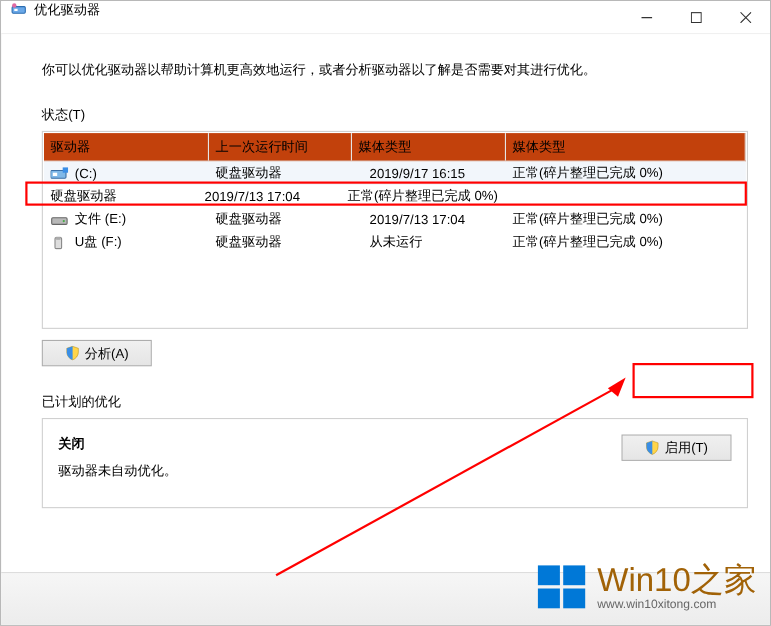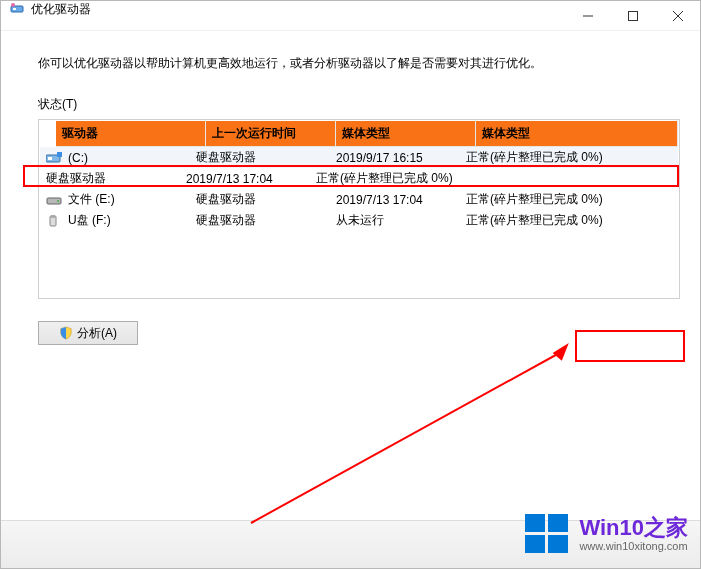--- a/index.html
+++ b/index.html
@@ -32,40 +32,39 @@
   .content { padding: 18px 20px 0 37px; }
   .desc { margin: 6px 0 24px 0; }
   .section-label { margin-bottom: 6px; }
   .group-box {
     border: 1px solid #d0d0d0;
     padding: 1px;
     position: relative;
   }
   .table-header {
     display: flex;
-    background: #f97316;
+    background: #c2410c;
     border-bottom: 1px solid #e5e5e5;
-    font-weight: bold;
-    margin-left: 16px;
+    font-weight: normal;
   }
   .th, .td {
     padding: 4px 6px;
     overflow: hidden;
     white-space: nowrap;
   }
   .col-drive  { width: 150px; }
   .col-media  { width: 140px; }
   .col-last   { width: 130px; }
   .col-status { flex: 1; }
   .th { border-right: 1px solid #e5e5e5; }
   .table-body { height: 150px; background:#fff; }
   .row { display:flex; align-items:center; height:21px; }
   .row.selected { background:#f2f6fb; }
   .drive-icon { width:16px;height:12px;display:inline-flex;align-items:center;justify-content:center;margin-right:6px;vertical-align:middle;}
-  .button-row { display:flex; justify-content:flex-start; gap:8px; margin-top:22px; }
+  .button-row { display:flex; justify-content:flex-start; gap:8px; margin-top:10px; }
   .btn {
     width: 100px; height: 24px;
     border: 1px solid #adadad;
     background: linear-gradient(#f0f0f0,#e5e5e5);
     display:flex;align-items:center;justify-content:center;
     gap:4px;
     cursor: default;
     font-size: 12px;
   }
   .shield { width:14px;height:14px;display:inline-block; }
@@ -102,21 +101,21 @@
   .watermark {
     position:absolute;
     right: 12px;
     bottom: 10px;
     display:flex;
     align-items:center;
     gap:8px;
   }
   .watermark .logo { width:48px;height:48px; }
   .watermark .txt { display:flex;flex-direction:column;line-height:1.1;}
-  .watermark .txt .big { font-size:22px;font-weight:700;color:#6d28d9;}
+  .watermark .txt .big { font-size:30px;font-weight:400;color:#a16207;}
   .watermark .txt .small { font-size:11px;color:#666;}
   .footer-bar {
     position:absolute; left:0; right:0; bottom:0; height:48px;
     background: linear-gradient(#f6f6f6,#ececec);
     border-top:1px solid #ddd;
   }
 </style>
 </head>
 <body>
 
@@ -208,20 +207,40 @@
       <span class="shield">
         <svg viewBox="0 0 16 16" width="14" height="14">
             <path d="M8 1l6 2v4c0 4-3 7-6 8-3-1-6-4-6-8V3l6-2z" fill="#ffd54a" stroke="#b38600" stroke-width="0.5"></path>
             <path d="M8 1v14c-3-1-6-4-6-8V3l6-2z" fill="#3a8ee6"></path>
           </svg>
       </span>
       <span>分析(A)</span>
     </div>
   </div>
 
+  <div class="scheduled">
+    <div class="section-label">已计划的优化</div>
+    <div class="scheduled-body">
+      <div class="scheduled-left">
+        <div class="scheduled-title">关闭</div>
+        <div>驱动器未自动优化。</div>
+      </div>
+      <div class="scheduled-btn-wrap">
+        <div class="btn">
+          <span class="shield">
+            <svg viewBox="0 0 16 16" width="14" height="14">
+                <path d="M8 1l6 2v4c0 4-3 7-6 8-3-1-6-4-6-8V3l6-2z" fill="#ffd54a" stroke="#b38600" stroke-width="0.5"></path>
+                <path d="M8 1v14c-3-1-6-4-6-8V3l6-2z" fill="#3a8ee6"></path>
+              </svg>
+          </span>
+          <span>启用(T)</span>
+        </div>
+      </div>
+    </div>
+  </div>
 </div>
 
 <div class="footer-bar"></div>
 
 <div class="highlight-row" style="left:22px; top:164px; width:656px; height:22px;"></div>
 <div class="highlight-opt" style="left:574px; top:329px; width:110px; height:32px;"></div>
 <svg class="arrow-line" style="left:0;top:0;" width="701" height="569">
   <line x1="250" y1="522" x2="562" y2="350" stroke="#ff0000" stroke-width="2"></line>
 </svg>
 <div class="arrow-head" style="left:556px; top:340px;"></div>

